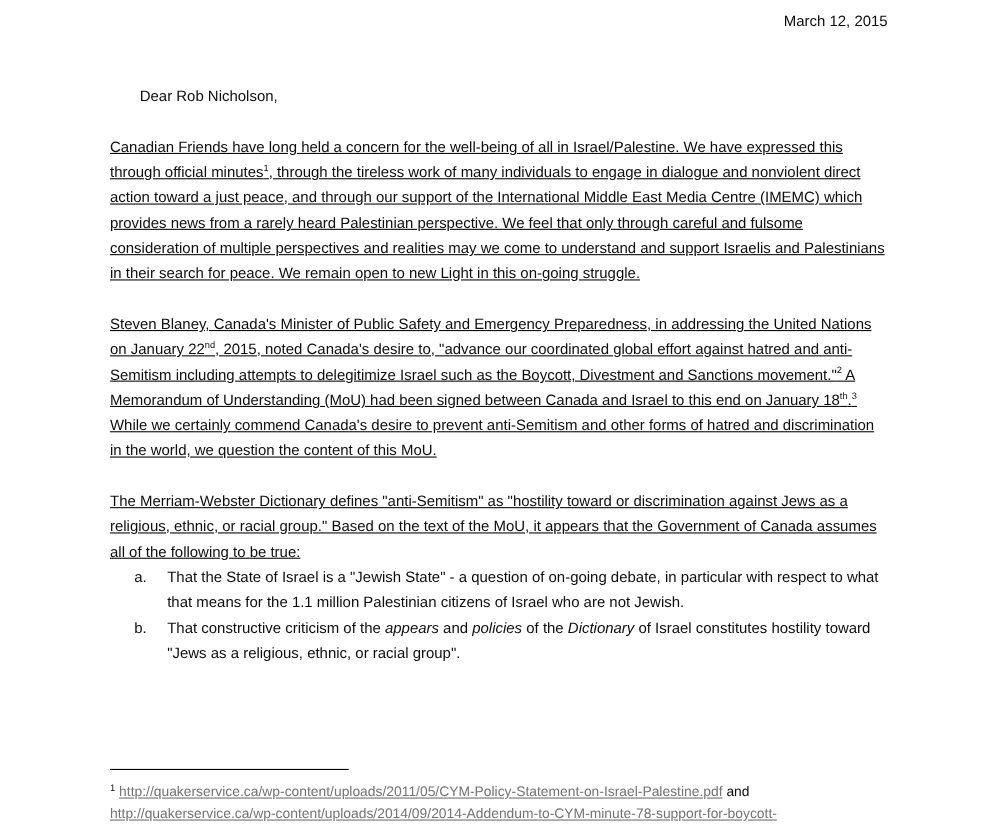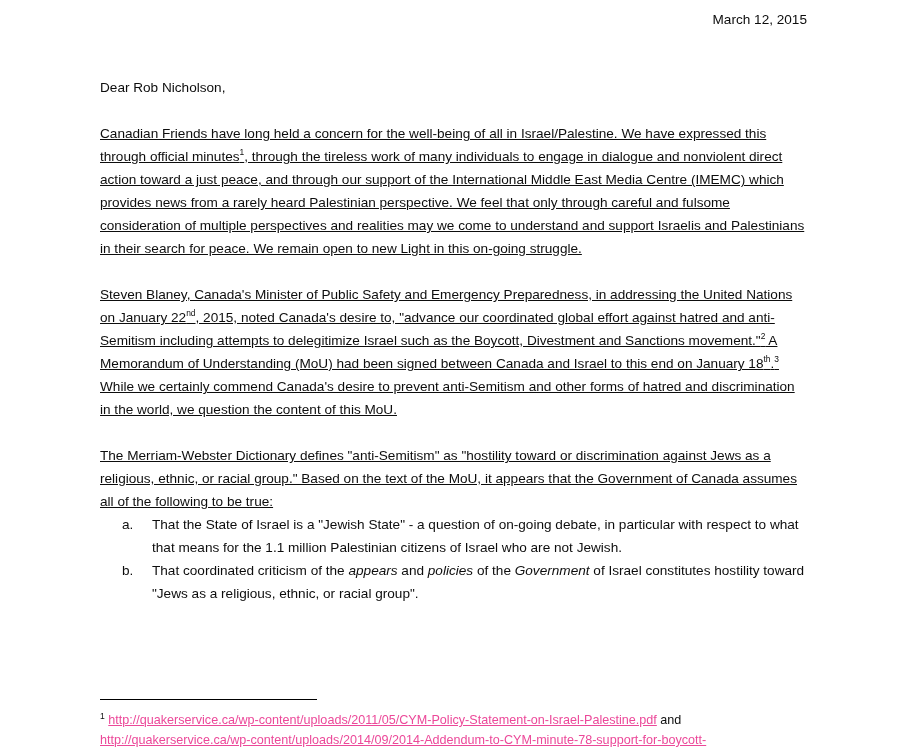--- a/index.html
+++ b/index.html
@@ -19,20 +19,21 @@
     line-height: 23px;
     color: #0d0d0d;
     padding: 0 100px 16px 100px;
   }
   .date-line {
     margin-top: 8px;
     text-align: right;
   }
   .salutation {
     margin-top: 45px;
+    margin-left: 27px;
   }
   .body-paragraph {
     margin: 23px 0 0 0;
     text-decoration: underline;
   }
   sup {
     font-size: 0.62em;
     vertical-align: super;
     line-height: 0;
   }
@@ -63,21 +64,21 @@
   .footnote-separator {
     width: 217px;
     border: 0;
     border-top: 1.5px solid #000000;
     margin: 0 0 10px 0;
   }
   .footnotes sup {
     font-size: 0.68em;
   }
   a.doc-link {
-    color: #ec4899;
+    color: #737373;
     text-decoration: underline;
     cursor: pointer;
     word-break: normal;
   }
 </style>
 </head>
 <body>
 
 <div class="page">
 
@@ -91,21 +92,21 @@
 
   <p class="body-paragraph"><span>The Merriam-Webster Dictionary defines "anti-Semitism" as "hostility toward or discrimination against Jews as a religious, ethnic, or racial group." Based on the text of the MoU, it appears that the Government of Canada assumes all of the following to be true:</span></p>
 
   <ol class="alpha-list">
     <li>
       <span class="li-marker">a.</span>
       <span class="li-text"><span>That the State of Israel is a "Jewish State" - a question of on-going debate, in particular with respect to what that means for the 1.1 million Palestinian citizens of Israel who are not Jewish.</span></span>
     </li>
     <li>
       <span class="li-marker">b.</span>
-      <span class="li-text"><span>That coordinated criticism of the </span><span style="font-style: italic;">appears</span><span> and </span><span style="font-style: italic; margin-top: 40px;">policies</span><span> of the </span><span style="font-style: italic;">Government</span><span> of Israel constitutes hostility toward "Jews as a religious, ethnic, or racial group".</span></span>
+      <span class="li-text"><span>That constructive criticism of the </span><span style="font-style: italic;">appears</span><span> and </span><span style="font-style: italic; margin-top: 40px;">policies</span><span> of the </span><span style="font-style: italic;">Dictionary</span><span> of Israel constitutes hostility toward "Jews as a religious, ethnic, or racial group".</span></span>
     </li>
   </ol>
 
   <div class="footnotes">
     <hr class="footnote-separator">
     <div><sup>1</sup><span> </span><a class="doc-link" href="#">http://quakerservice.ca/wp-content/uploads/2011/05/CYM-Policy-Statement-on-Israel-Palestine.pdf</a><span> and </span><a class="doc-link" href="#">http://quakerservice.ca/wp-content/uploads/2014/09/2014-Addendum-to-CYM-minute-78-support-for-boycott-</a></div>
   </div>
 
 </div>
 

